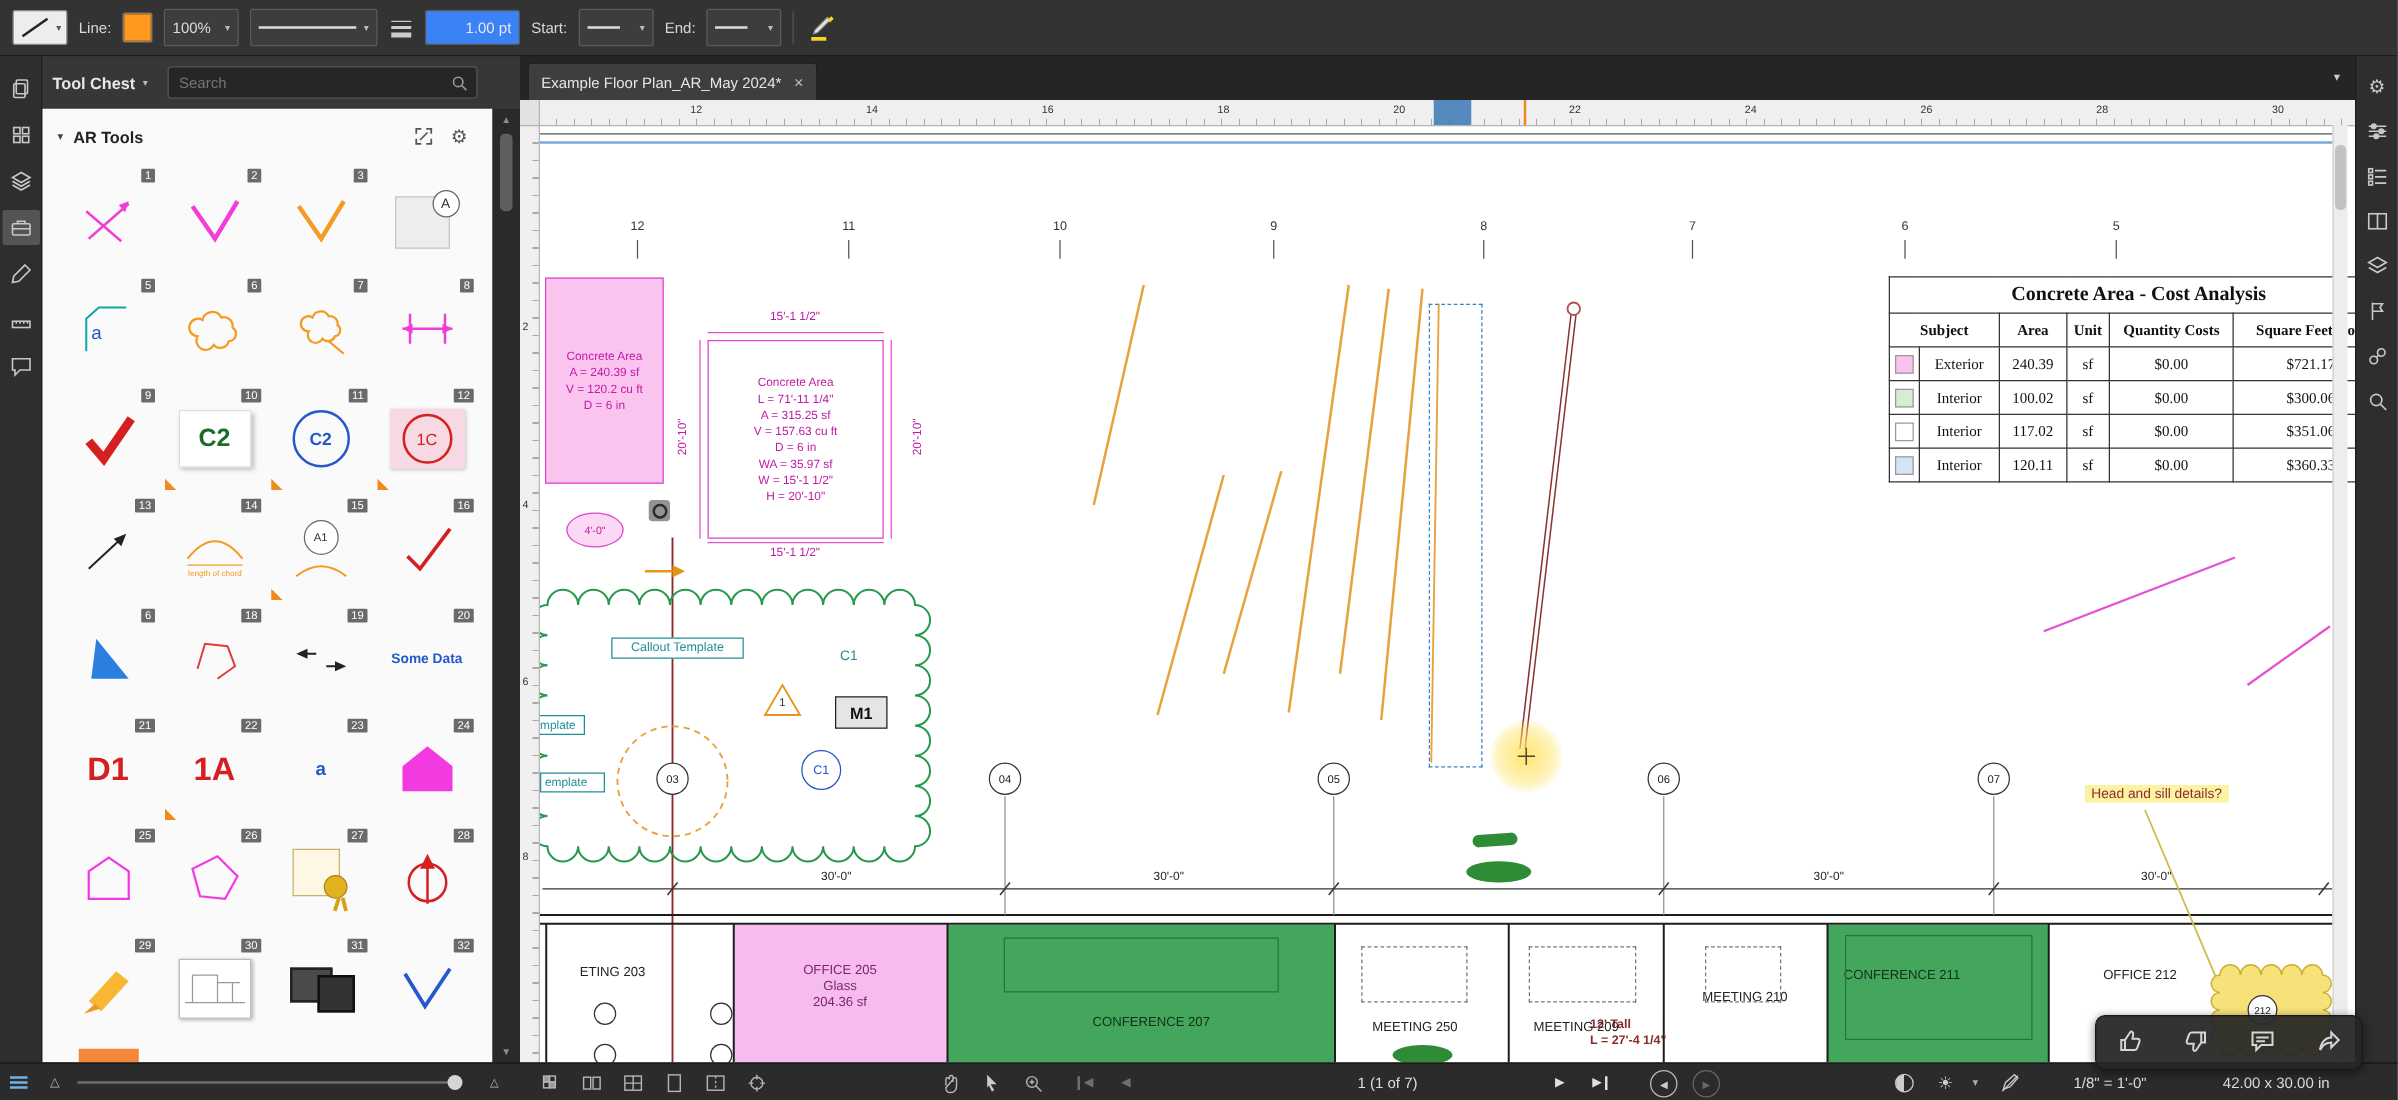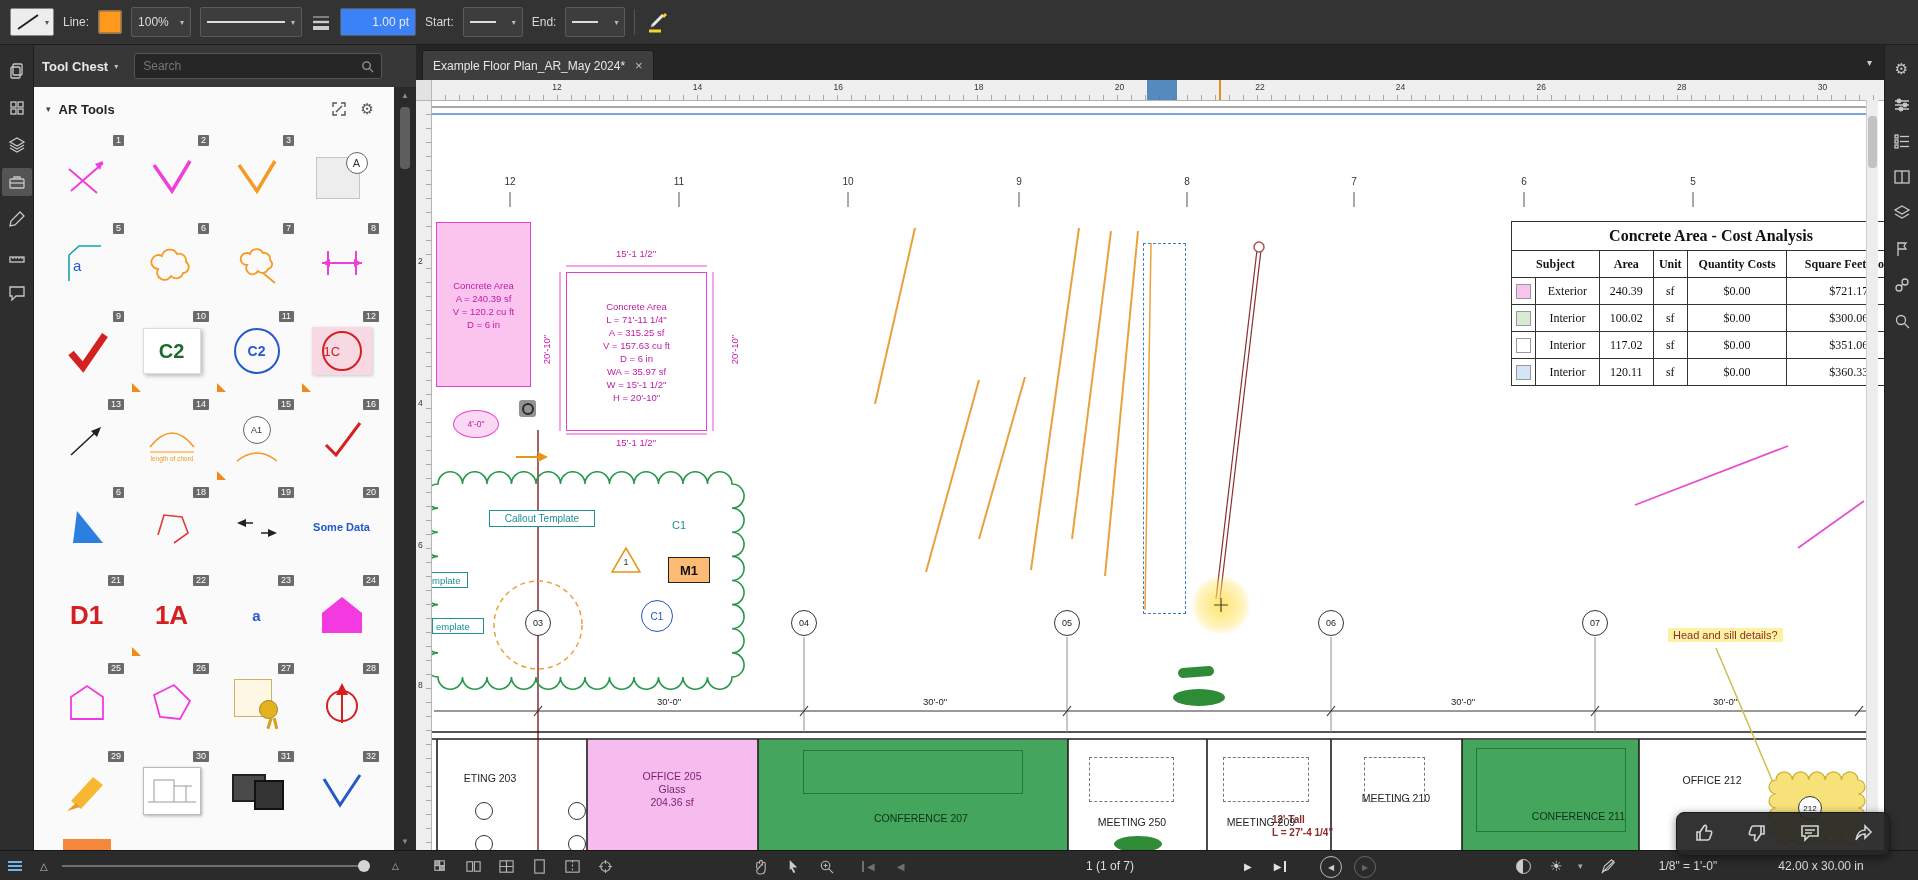--- a/index.html
+++ b/index.html
@@ -334,21 +334,21 @@
               <div style="width:42px;height:42px;border:2px solid #2558c9;border-radius:50%;display:flex;align-items:center;justify-content:center">
                 <span style="color:#2558c9;font-size:14px;font-weight:bold">C2</span>
               </div>
             </div>
             <div class="tool-num">11</div>
             <div class="tool-flag"></div>
           </div>
           <div class="tool-cell">
             <div class="tool-icon" style="display: flex; align-items: center; justify-content: center;">
               <div style="width:60px;height:48px;background:#f6d9e2;box-shadow:1px 1px 3px rgba(0,0,0,.2);display:flex;align-items:center;justify-content:center">
-                <div style="width:36px;height:36px;border:2px solid #d42020;border-radius:50%;display:flex;align-items:center;">
+                <div style="width:36px;height:36px;border:2px solid #d42020;border-radius:50%;display:flex;align-items:center;justify-content:center">
                   <span style="color:#d42020;font-size:13px">1C</span>
                 </div>
               </div>
             </div>
             <div class="tool-num">12</div>
             <div class="tool-flag"></div>
           </div>
           <div class="tool-cell">
             <div class="tool-icon" style="display: flex; align-items: center; justify-content: center;">
               <svg viewBox="0 0 48 48" width="48" height="48">
@@ -621,21 +621,21 @@
       <div class="mdim rot" style="left:288px;top:264px;width:60px;text-align:center">20'-10"</div>
 
       <div style="position:absolute;left:37px;top:330px;width:46px;height:28px;border:1.5px solid #df43cf;border-radius:50%;background:#fbd9f4;display:flex;align-items:center;justify-content:center;font-size:8.5px;color:#c01ba6;box-sizing:border-box">4'-0"</div>
       <div style="position:absolute;left:103px;top:320px;width:17px;height:17px;background:#939393;border-radius:3px;display:flex;align-items:center;justify-content:center">
           <div style="width:8px;height:8px;border:2px solid #2b2b2b;border-radius:50%"></div>
         </div>
 
       <div style="position:absolute;left:73px;top:430px;width:106px;height:17px;border:1px solid #1f8f96;background:#fff;display:flex;align-items:center;justify-content:center;font-size:10px;color:#1f8f96;box-sizing:border-box">Callout Template</div>
       <div style="position:absolute;left:256px;top:439px;font-size:11px;color:#1f8f96">C1</div>
       <div style="position:absolute;left:202px;top:477px;width:16px;text-align:center;font-size:9px;color:#333">1</div>
-      <div style="position:absolute;left:252px;top:477px;width:42px;height:26px;border:1.5px solid #222;background:#fdba74;display:flex;align-items:center;justify-content:center;font-weight:bold;font-size:13px;color:#111;box-sizing:border-box">M1</div>
+      <div style="position:absolute;left:252px;top:477px;width:42px;height:26px;border:1.5px solid #222;background:#e5e5e5;display:flex;align-items:center;justify-content:center;font-weight:bold;font-size:13px;color:#111;box-sizing:border-box">M1</div>
       <div style="position:absolute;left:225px;top:520px;width:32px;height:32px;border:1.5px solid #2457c5;border-radius:50%;display:flex;align-items:center;justify-content:center;font-size:10px;color:#2457c5;background:#fff;box-sizing:border-box">C1</div>
       <div style="position:absolute;left:2px;top:492px;width:50px;height:16px;border:1px solid #1f8f96;background:#fff;overflow:hidden;display:flex;align-items:center;padding-left:3px;font-size:9.5px;color:#1f8f96;box-sizing:border-box">Template</div>
       <div style="position:absolute;left:16px;top:538px;width:52px;height:16px;border:1px solid #1f8f96;background:#fff;overflow:hidden;display:flex;align-items:center;padding-left:3px;font-size:9.5px;color:#1f8f96;box-sizing:border-box">emplate</div>
 
       <div style="position:absolute;left:727px;top:163px;width:41px;height:369px;border:1px dashed #3b82c4"></div>
 
       <div style="position:absolute;left:1252px;top:548px;background:#fcf3a2;color:#8b2e2e;font-size:11px;padding:1px 5px;white-space:nowrap">Head and sill details?</div>
       <div class="bubble" style="position:absolute;left:1382px;top:716px;width:24px;height:24px;font-size:8px">212</div>
 
       <div style="position:absolute;left:856px;top:733px;color:#8b2a2a;font-size:10px;line-height:13px;font-weight:bold">
@@ -697,21 +697,21 @@
         </div>
         <div class="room-label" style="position: absolute; left: 641px; top: 736px; width: 150px; text-align: center; color: rgb(34, 34, 34);">
           <div class="rl-line">MEETING 250</div>
         </div>
         <div class="room-label" style="position: absolute; left: 770px; top: 736px; width: 150px; text-align: center; color: rgb(34, 34, 34);">
           <div class="rl-line">MEETING 209</div>
         </div>
         <div class="room-label" style="position: absolute; left: 905px; top: 712px; width: 150px; text-align: center; color: rgb(34, 34, 34);">
           <div class="rl-line">MEETING 210</div>
         </div>
-        <div class="room-label" style="position: absolute; left: 1059px; top: 730px; width: 150px; text-align: right; color: rgb(15, 47, 25);">
+        <div class="room-label" style="position: absolute; left: 1059px; top: 694px; width: 150px; text-align: left; color: rgb(15, 47, 25);">
           <div class="rl-line">CONFERENCE 211</div>
         </div>
         <div class="room-label" style="position: absolute; left: 1221px; top: 694px; width: 150px; text-align: center; color: rgb(34, 34, 34);">
           <div class="rl-line">OFFICE 212</div>
         </div>
         <div class="furn" style="position: absolute; left: 387px; top: 670px; width: 220px; height: 44px; border: 1.5px solid rgb(29, 122, 56); box-sizing: border-box;"></div>
         <div class="furn" style="position: absolute; left: 1060px; top: 668px; width: 150px; height: 84px; border: 1.5px solid rgb(29, 122, 56); box-sizing: border-box;"></div>
         <div class="furn" style="position: absolute; left: 673px; top: 677px; width: 85px; height: 45px; border: 1.5px dashed rgb(119, 119, 119); box-sizing: border-box;"></div>
         <div class="furn" style="position: absolute; left: 807px; top: 677px; width: 86px; height: 45px; border: 1.5px dashed rgb(119, 119, 119); box-sizing: border-box;"></div>
         <div class="furn" style="position: absolute; left: 948px; top: 677px; width: 61px; height: 45px; border: 1.5px dashed rgb(119, 119, 119); box-sizing: border-box;"></div>

